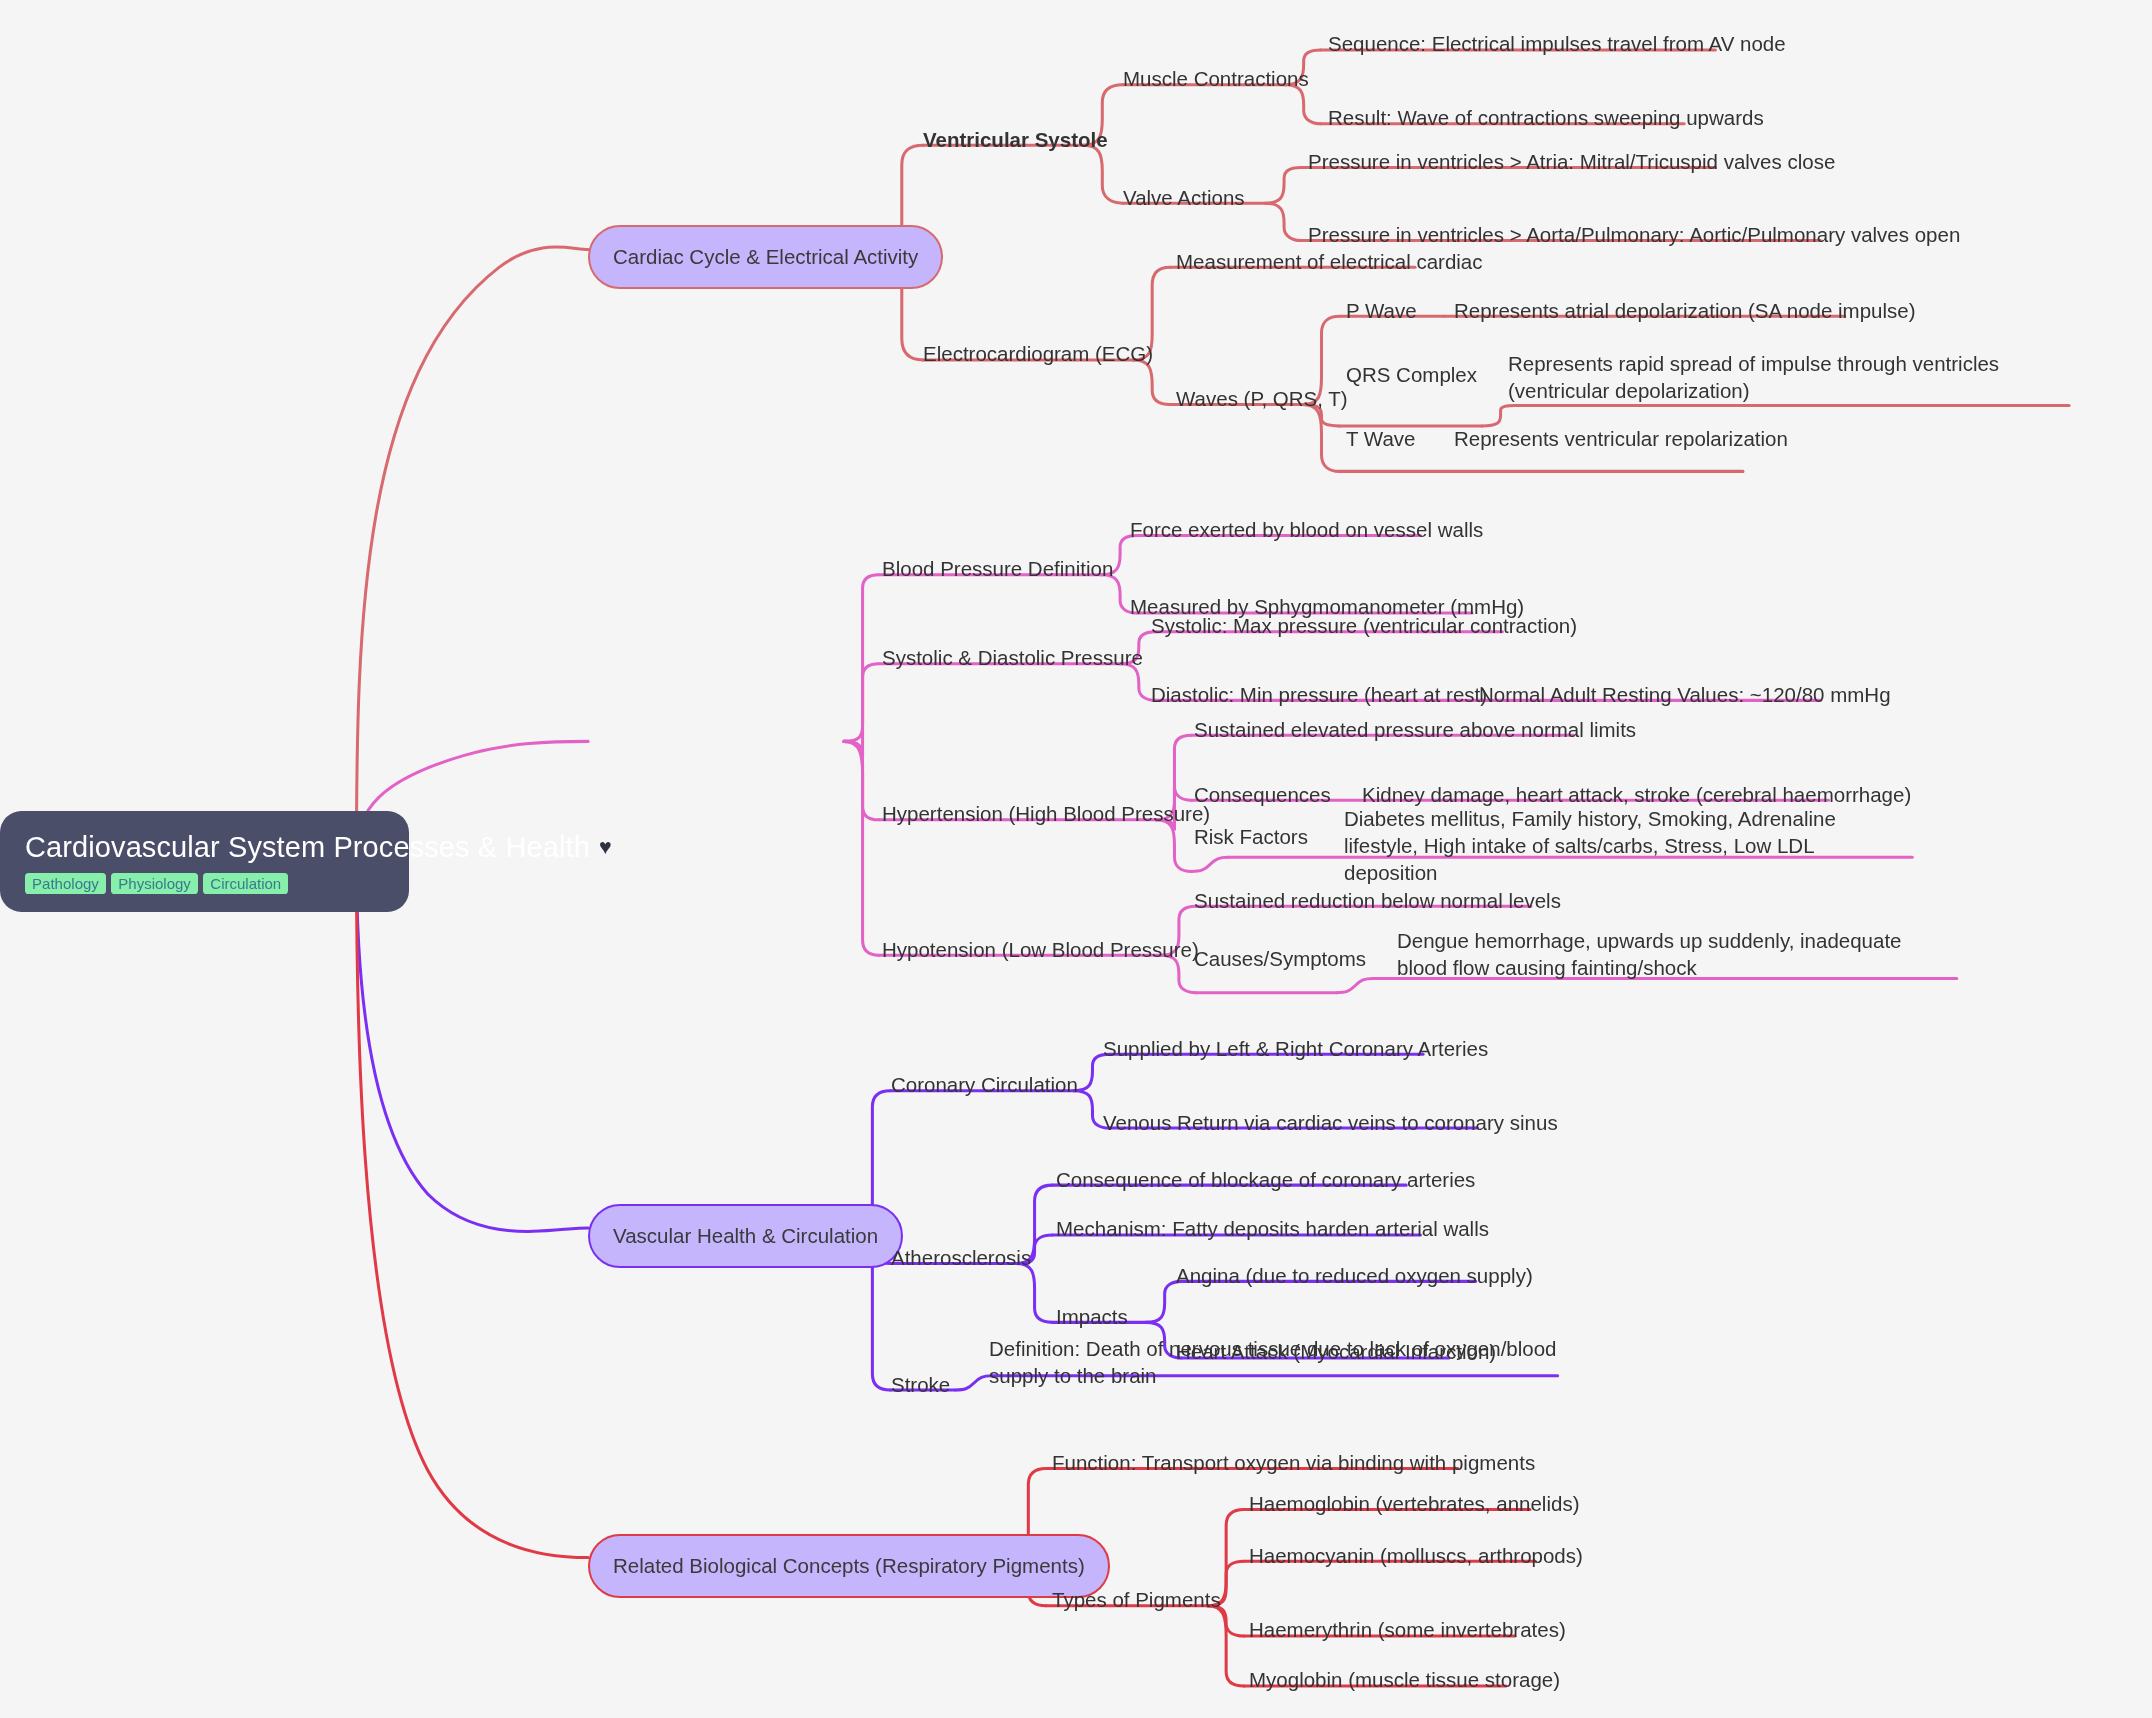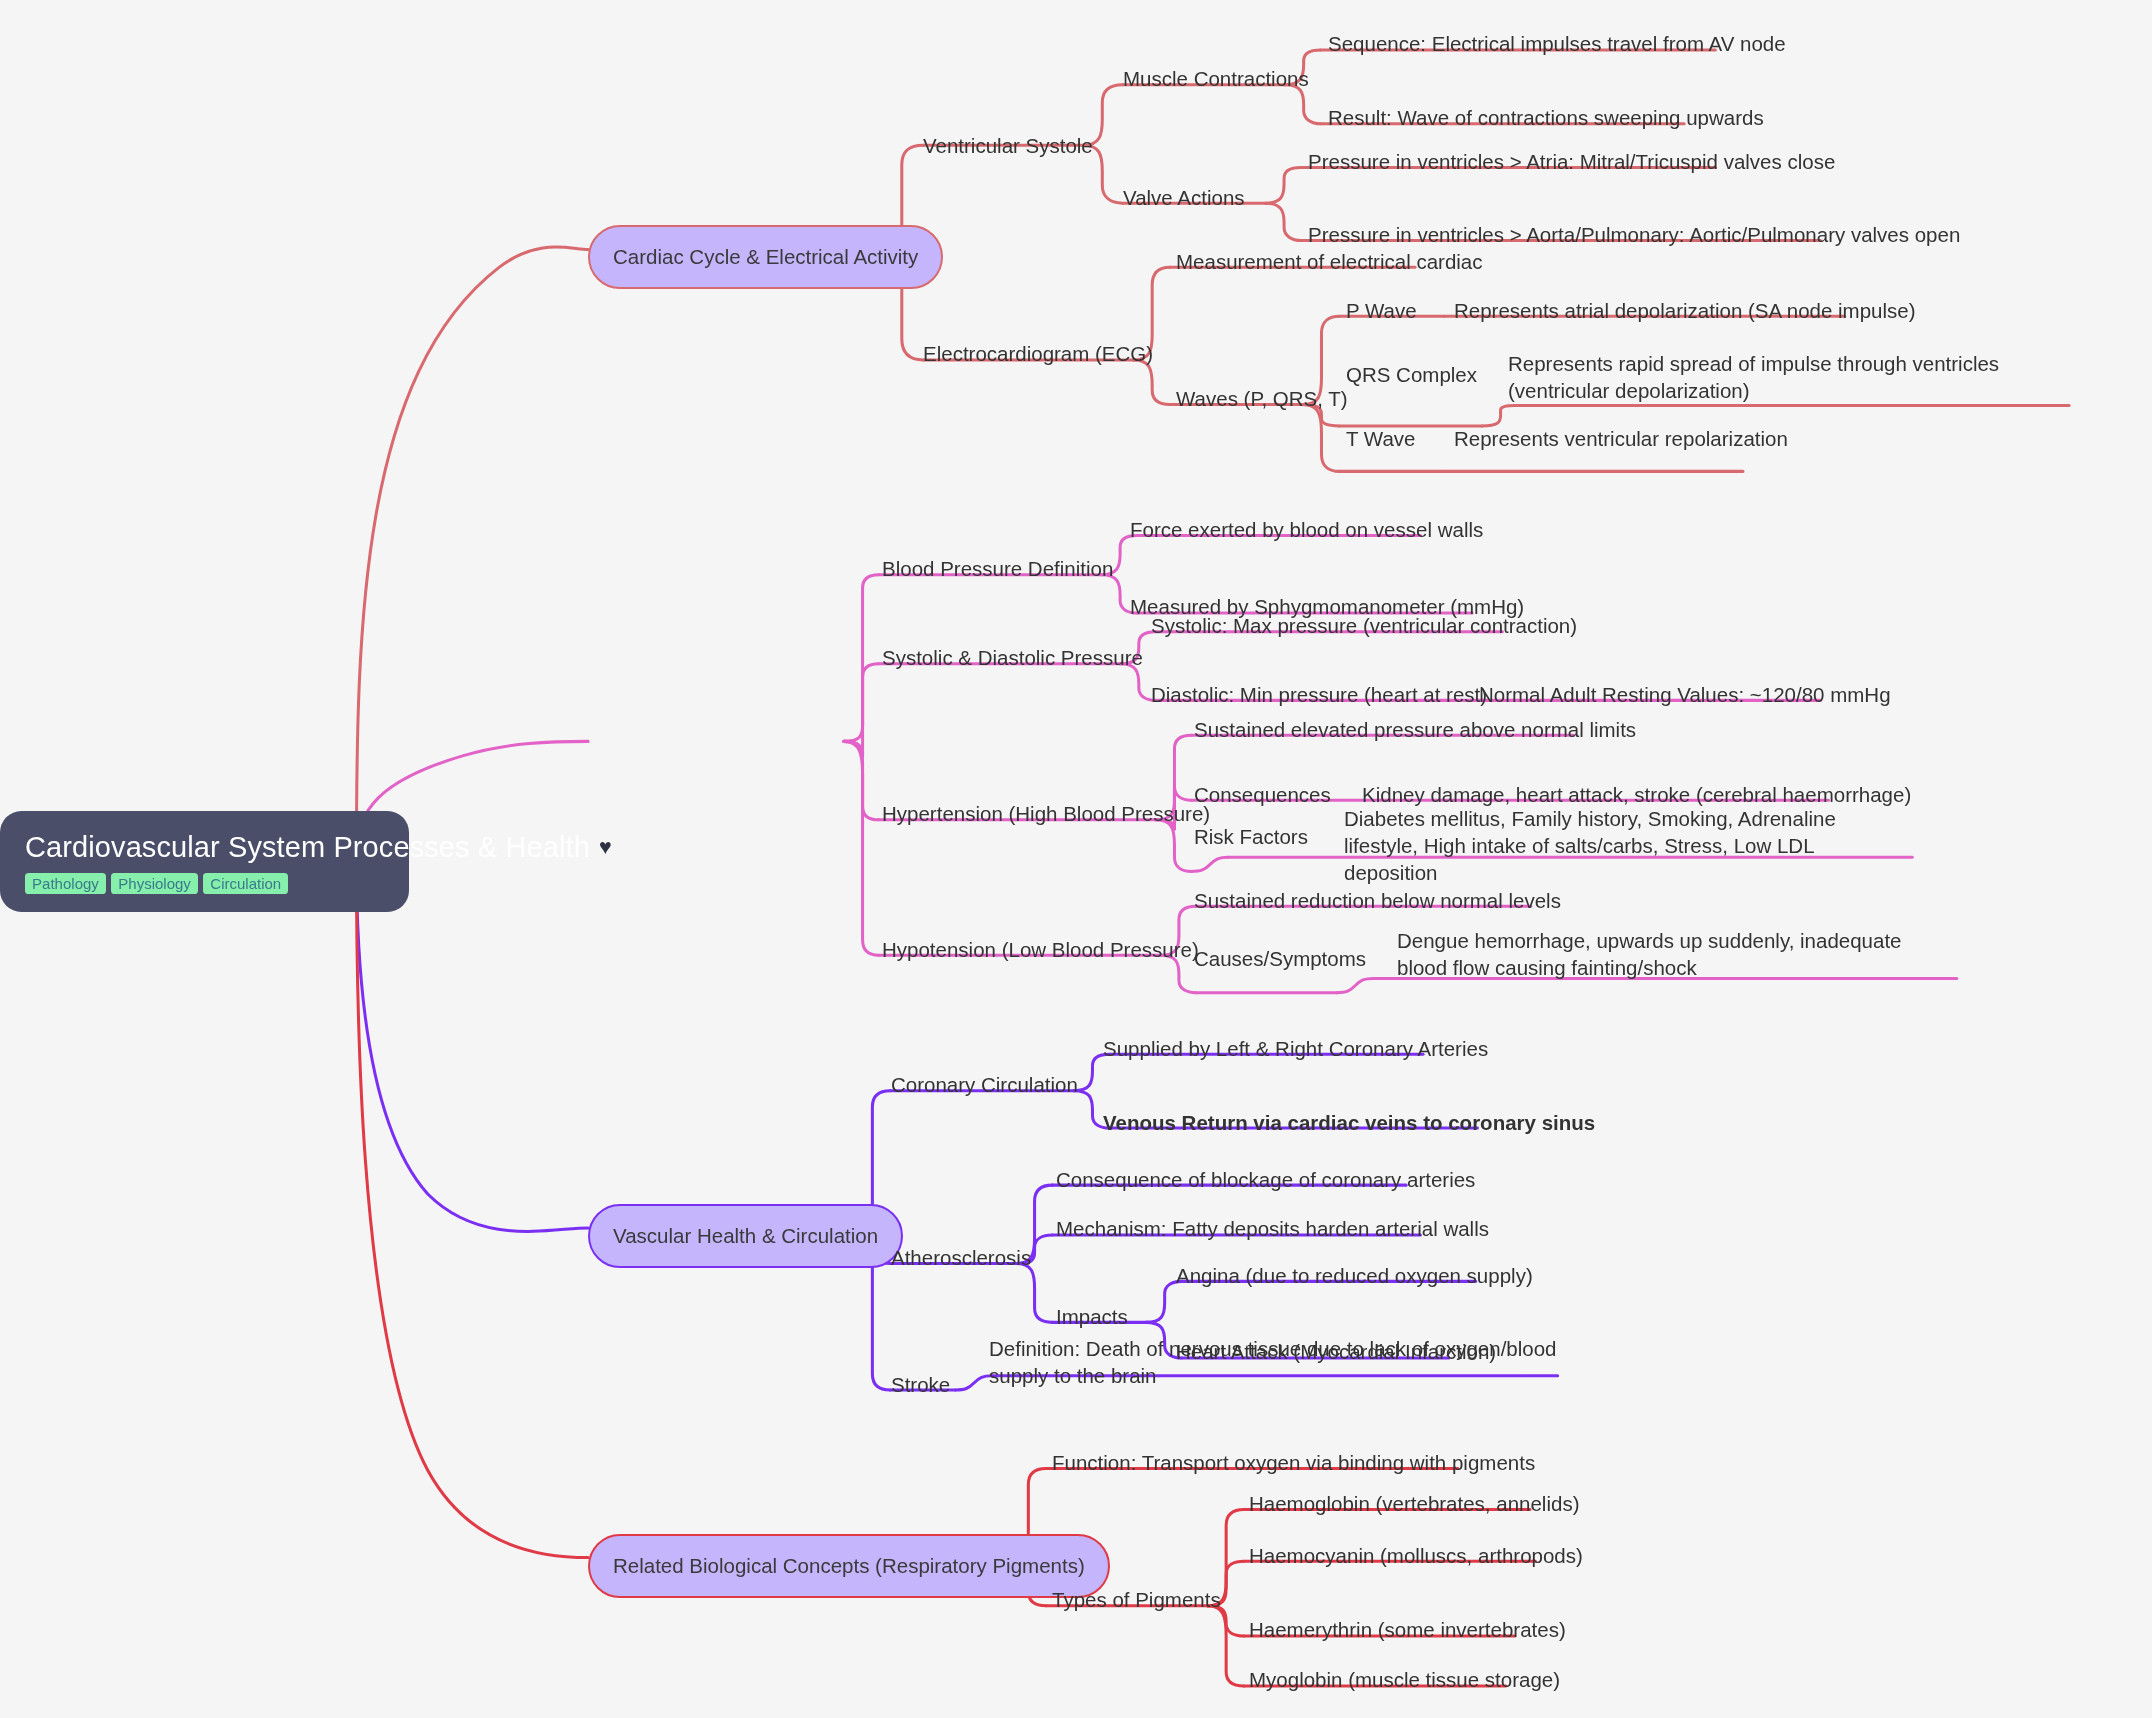--- a/index.html
+++ b/index.html
@@ -213,21 +213,21 @@
     </div>
     <div class="root-tags">
       <span class="tag">Pathology</span>
       <span class="tag">Physiology</span>
       <span class="tag">Circulation</span>
     </div>
   </div>
 
   <div class="branch-node" style="left:588px;top:225px;border-color:#D8696E;">Cardiac Cycle &amp; Electrical Activity</div>
 
-  <div class="tnode" style="left:923px;top:132px;">Ventricular Systole</div>
+  <div class="tnode" style="left:923px;top:126px;font-weight:bold;">Ventricular Systole</div>
   <div class="tnode" style="left:1123px;top:65px;">Muscle Contractions</div>
   <div class="tnode" style="left:1328px;top:30px;">Sequence: Electrical impulses travel from AV node</div>
   <div class="tnode" style="left:1328px;top:104px;">Result: Wave of contractions sweeping upwards</div>
 
   <div class="tnode" style="left:1123px;top:184px;">Valve Actions</div>
   <div class="tnode" style="left:1308px;top:148px;">Pressure in ventricles &gt; Atria: Mitral/Tricuspid valves close</div>
   <div class="tnode" style="left:1308px;top:221px;">Pressure in ventricles &gt; Aorta/Pulmonary: Aortic/Pulmonary valves open</div>
 
   <div class="tnode" style="left:923px;top:340px;">Electrocardiogram (ECG)</div>
   <div class="tnode" style="left:1176px;top:248px;">Measurement of electrical cardiac</div>
@@ -261,21 +261,21 @@
 
   <div class="tnode" style="left:882px;top:936px;">Hypotension (Low Blood Pressure)</div>
   <div class="tnode" style="left:1194px;top:887px;">Sustained reduction below normal levels</div>
   <div class="tnode" style="left:1194px;top:945px;">Causes/Symptoms</div>
   <div class="tnode wrap" style="left:1397px;top:927px;width:535px;">Dengue hemorrhage, upwards up suddenly, inadequate blood flow causing fainting/shock</div>
 
   <div class="branch-node" style="left:588px;top:1204px;border-color:#7B2FF2;">Vascular Health &amp; Circulation</div>
 
   <div class="tnode" style="left:891px;top:1071px;">Coronary Circulation</div>
   <div class="tnode" style="left:1103px;top:1035px;">Supplied by Left &amp; Right Coronary Arteries</div>
-  <div class="tnode" style="left:1103px;top:1109px;font-weight:bold;">Venous Return via cardiac veins to coronary sinus</div>
+  <div class="tnode" style="left:1103px;top:1109px;">Venous Return via cardiac veins to coronary sinus</div>
 
   <div class="tnode" style="left:891px;top:1244px;">Atherosclerosis</div>
   <div class="tnode" style="left:1056px;top:1166px;">Consequence of blockage of coronary arteries</div>
   <div class="tnode" style="left:1056px;top:1215px;">Mechanism: Fatty deposits harden arterial walls</div>
   <div class="tnode" style="left:1056px;top:1303px;">Impacts</div>
   <div class="tnode" style="left:1176px;top:1262px;">Angina (due to reduced oxygen supply)</div>
   <div class="tnode" style="left:1176px;top:1338px;">Heart Attack (Myocardial Infarction)</div>
 
   <div class="tnode" style="left:891px;top:1371px;">Stroke</div>
   <div class="tnode wrap" style="left:989px;top:1335px;width:570px;">Definition: Death of nervous tissue due to lack of oxygen/blood supply to the brain</div>

